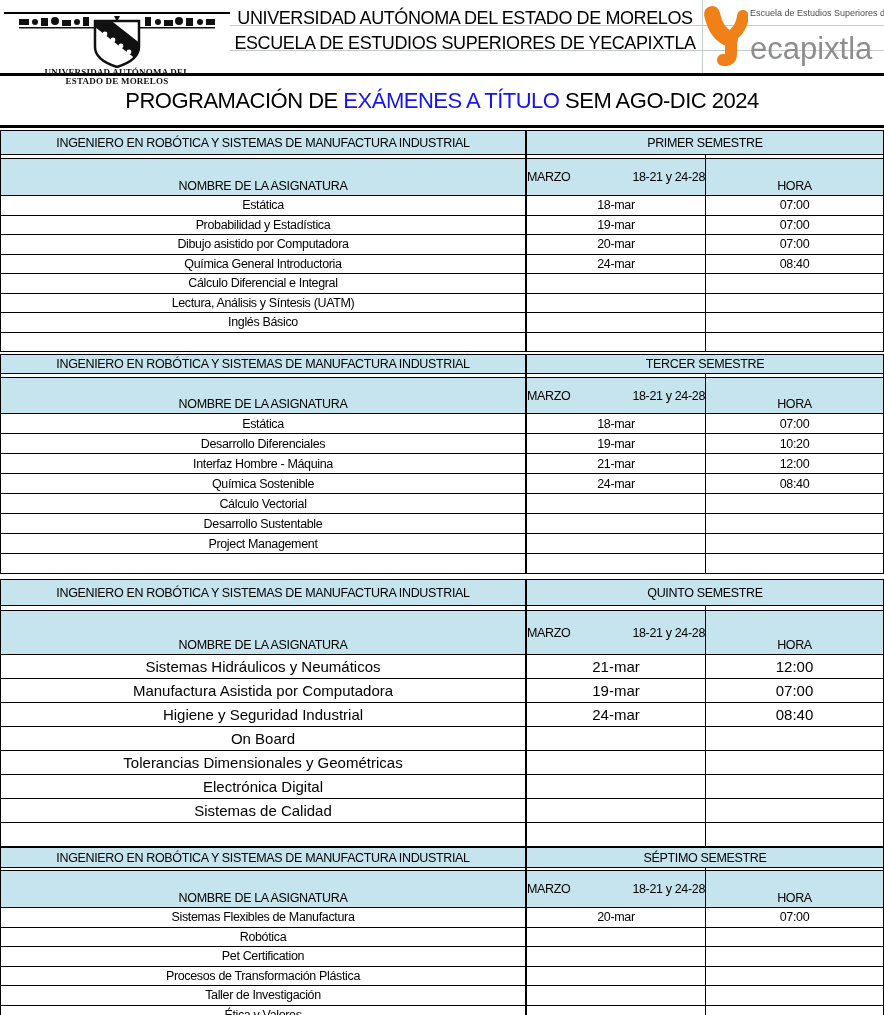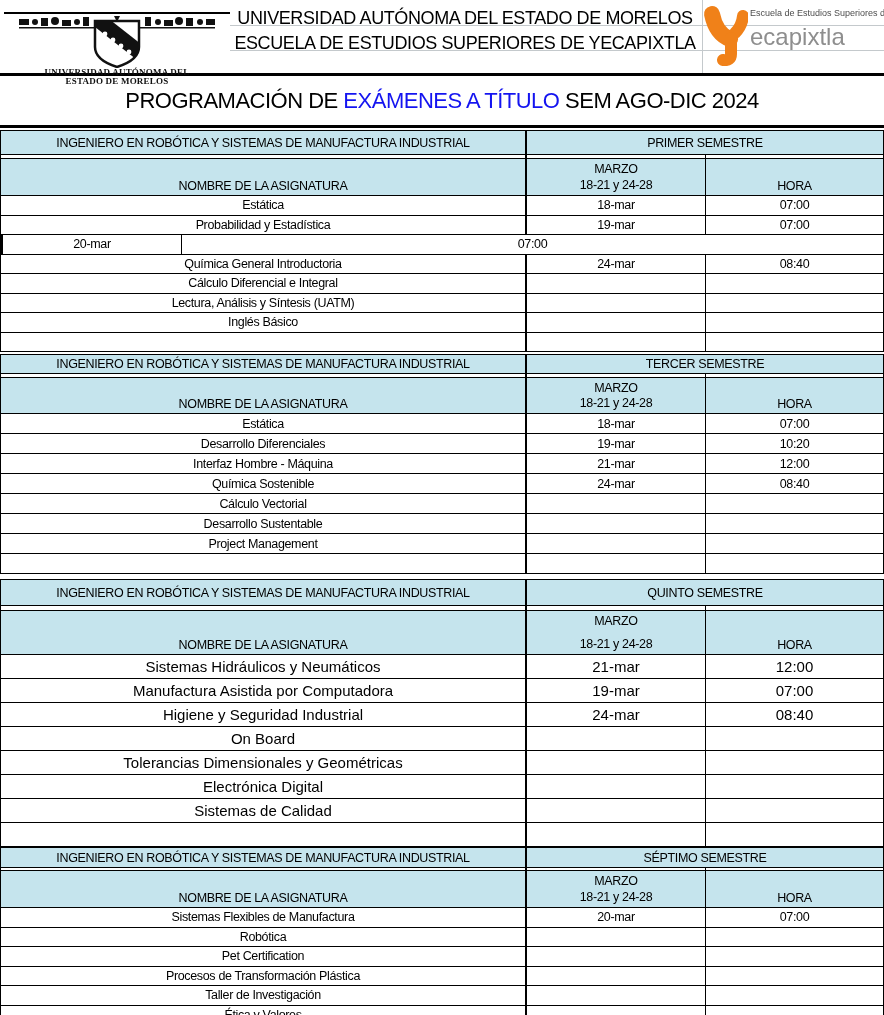--- a/index.html
+++ b/index.html
@@ -28,21 +28,21 @@
     letter-spacing:.2px;color:#111;font-variant:small-caps}
 
   .masthead-titles{position:absolute;left:230px;right:184px;top:0;height:73px;z-index:1;
     display:flex;flex-direction:column;align-items:center;justify-content:flex-start;padding-top:6px}
   .masthead-titles .line{font-size:18px;letter-spacing:-0.4px;line-height:25px;white-space:nowrap}
 
   .yec-logo{position:absolute;right:0;top:2px;width:184px;height:70px;z-index:2;display:flex;align-items:flex-start}
   .yec-y{flex:0 0 auto;margin-top:2px}
   .yec-text{display:flex;flex-direction:column;align-items:flex-start;margin-left:2px}
   .yec-tagline{font-size:9px;color:#4d4d4d;letter-spacing:0;margin-top:6px;white-space:nowrap}
-  .yec-wordmark{font-size:24px;line-height:30px;color:var(--logo-gray);letter-spacing:0;margin-top:4px}
+  .yec-wordmark{font-size:31px;line-height:30px;color:var(--logo-gray);letter-spacing:0;margin-top:16px}
 
   
   .title-bar{height:52px;border-bottom:3px solid #000;display:flex;align-items:center;justify-content:center;
     font-size:22px;letter-spacing:-0.5px;white-space:pre}
   .title-bar .hl{color:var(--title-highlight)}
 
   
   main{display:block}
   .exam-table{border-left:1px solid var(--grid);border-right:1px solid var(--grid);
     font-size:12.5px;letter-spacing:-0.35px}
@@ -52,21 +52,21 @@
   .exam-table .c2{width:180px;border-left:2px solid var(--grid)}
   .exam-table .c3{flex:1;border-left:1px solid var(--grid)}
   .exam-table .c23{flex:1;border-left:2px solid var(--grid)}
   .exam-table .blue{background:var(--header-fill)}
 
   .sec-head{border-top:1px solid var(--grid)}
   .gap-row{border-bottom:none !important}
   .gap-row .cell{background:#fff}
   .col-head{border-top:1px solid var(--grid)}
   .col-head .vend{flex-direction:column;justify-content:flex-end;padding-bottom:2px}
-  .col-head .vsplit{flex-direction:column;justify-content:space-between;padding:3px 0 2px;line-height:15px}
+  .col-head .vsplit{flex-direction:row;justify-content:space-between;padding:3px 0 2px;line-height:15px}
 
   .sec-s1{margin-top:2px;--sh:25px;--ch:38px;--rh:19.5px}
   .sec-s2{margin-top:2px;--sh:20px;--ch:37px;--rh:20px}
   .sec-s3{margin-top:5px;--sh:27px;--ch:45px;--rh:24px}
   .sec-s4{margin-top:0;--sh:21px;--ch:38px;--rh:19.5px}
   .exam-table .sec-head{height:var(--sh)}
   .exam-table .gap-row{height:3px}
   .sec-s3 .gap-row{height:4px}
   .sec-s4 .gap-row{height:2px}
   .exam-table .col-head{height:var(--ch)}
@@ -175,20 +175,21 @@
       <div class="cell c1">Estática</div>
       <div class="cell c2">18-mar</div>
       <div class="cell c3">07:00</div>
     </div>
     <div class="row data-row">
       <div class="cell c1">Probabilidad y Estadística</div>
       <div class="cell c2">19-mar</div>
       <div class="cell c3">07:00</div>
     </div>
     <div class="row data-row">
+      <div class="cell c1">Dibujo asistido por Computadora</div>
       <div class="cell c2">20-mar</div>
       <div class="cell c3">07:00</div>
     </div>
     <div class="row data-row">
       <div class="cell c1">Química General Introductoria</div>
       <div class="cell c2">24-mar</div>
       <div class="cell c3">08:40</div>
     </div>
     <div class="row data-row">
       <div class="cell c1">Cálculo Diferencial e Integral</div>

